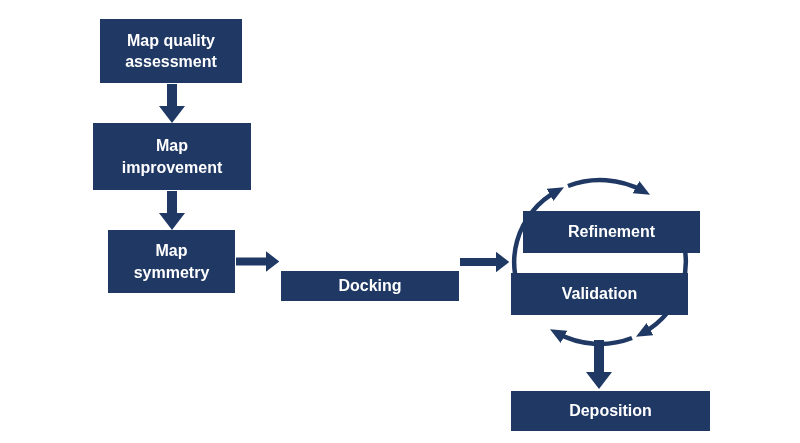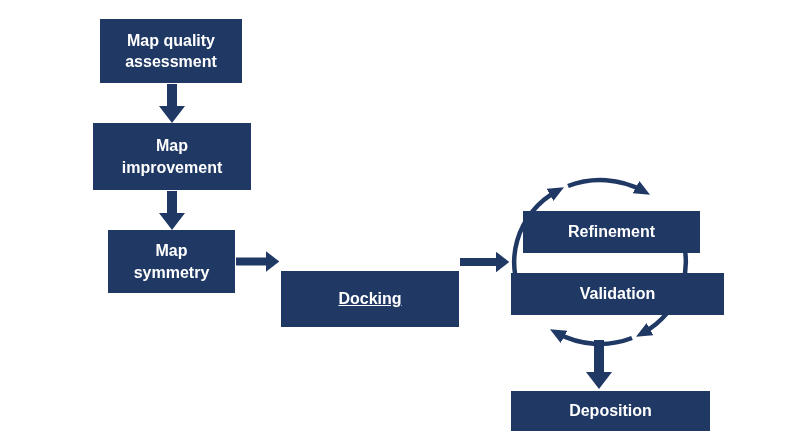--- a/index.html
+++ b/index.html
@@ -36,24 +36,24 @@
     line-height: 1.32;
     white-space: pre-line;
     box-sizing: border-box;
   }
   
   .n-mqa { left: 100px; top: 19px;  width: 142px; height: 64px; }
   .n-mi  { left: 93px;  top: 123px; width: 158px; height: 67px; }
   .n-ms  { left: 108px; top: 230px; width: 127px; height: 63px; }
   
   .n-mb  { left: 281px; top: 209px; width: 178px; height: 42px; }
-  .n-dk  { left: 281px; top: 271px; width: 178px; height: 56px; text-decoration: underline; }
+  .n-dk  { left: 281px; top: 271px; width: 178px; height: 30px; }
   
   .n-rf  { left: 511px; top: 211px; width: 177px; height: 42px; margin-left: 12px; }
-  .n-vl  { left: 511px; top: 273px; width: 213px; height: 42px; }
+  .n-vl  { left: 511px; top: 273px; width: 177px; height: 42px; }
   
   .n-dp  { left: 511px; top: 391px; width: 199px; height: 40px; }
 </style>
 </head>
 <body>
 
 <div class="canvas">
 
   <svg class="connectors" viewBox="0 0 800 443" xmlns="http://www.w3.org/2000/svg">
     <defs>

